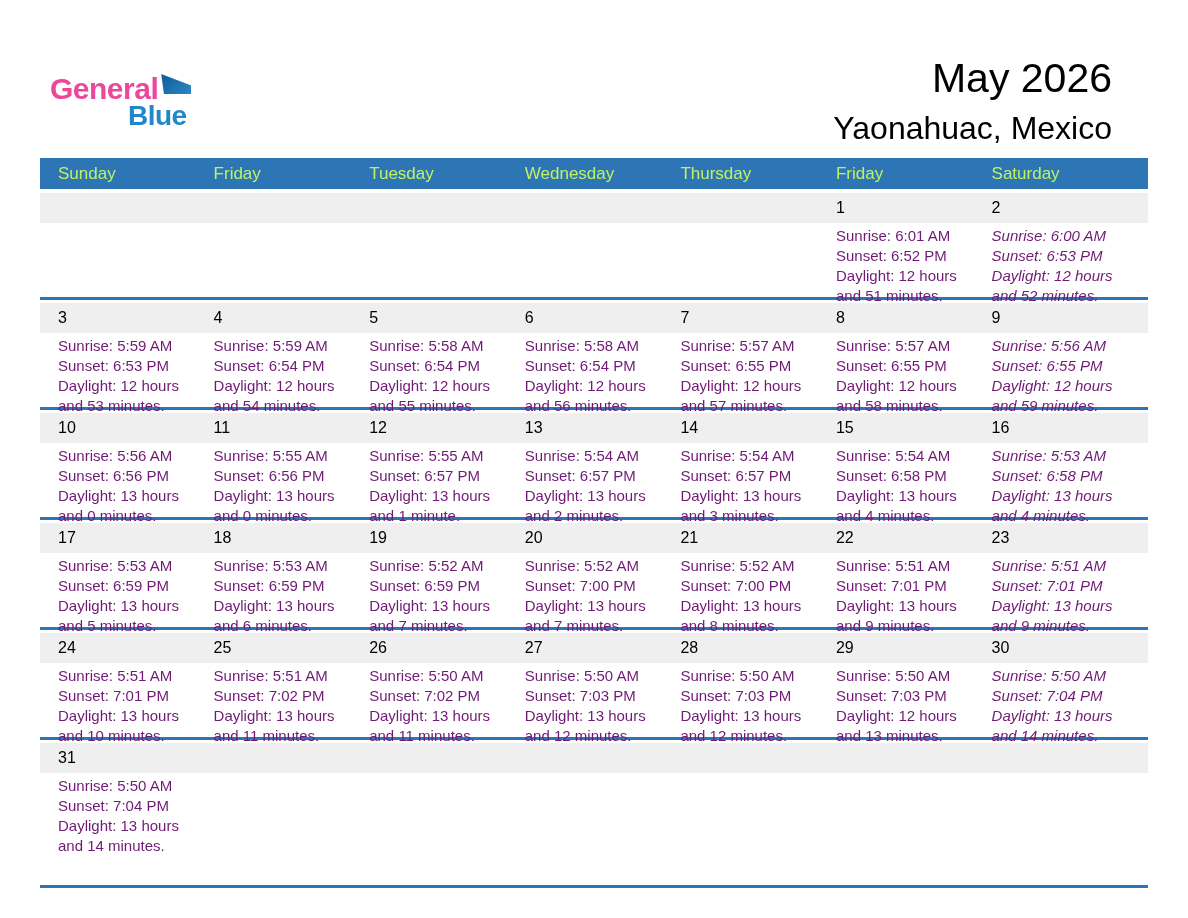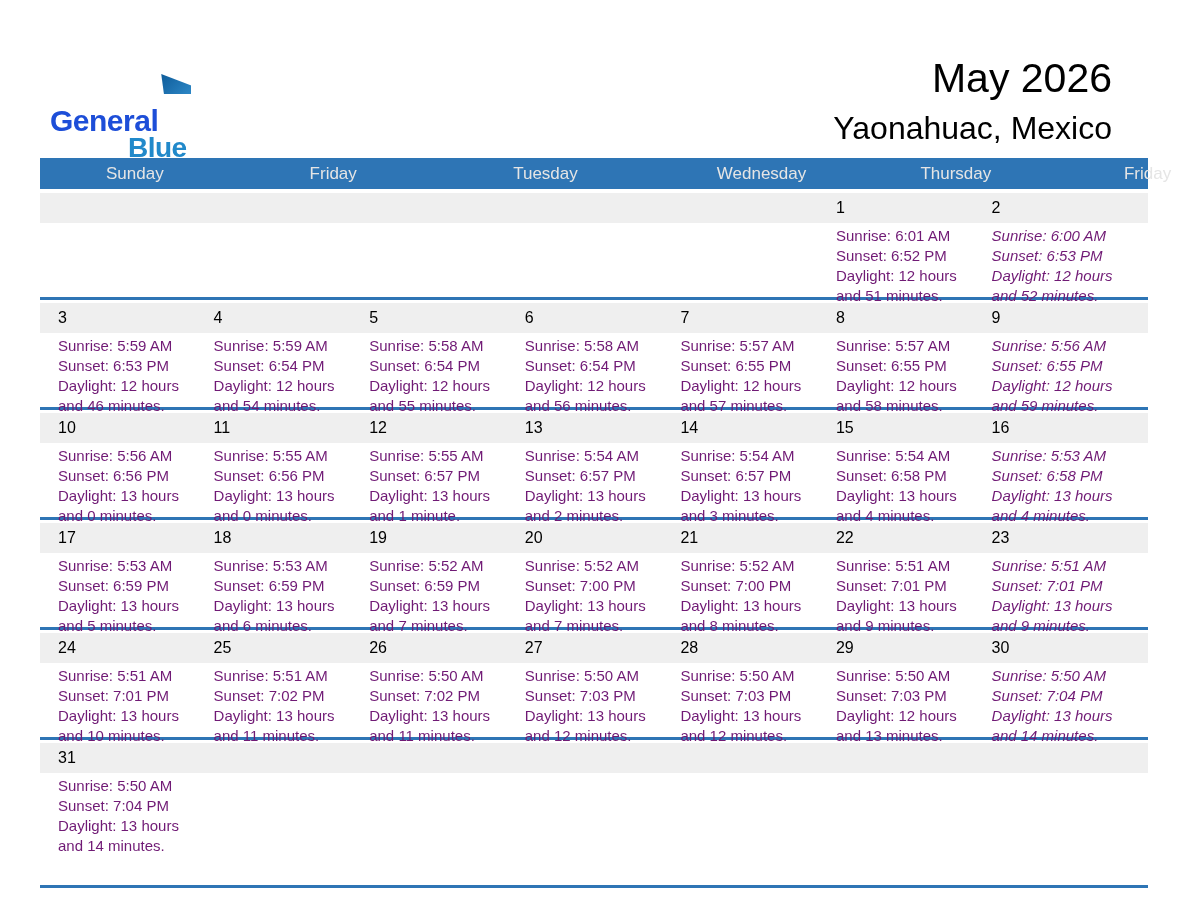--- a/index.html
+++ b/index.html
@@ -11,22 +11,22 @@
     background: #ffffff;
     font-family: "Liberation Sans", "DejaVu Sans", sans-serif;
     color: #1a1a1a;
     overflow: hidden;
   }
 
   
   .logo { position: absolute; left: 50px; top: 74px; }
   .logo-top { display: flex; align-items: flex-start; }
   .logo-general {
-    font-size: 30px; font-weight: 600; color: #1d4ed8;
-    letter-spacing: -0.5px; line-height: 1; margin-top: 32px;
+    font-size: 30px; font-weight: 600; color: #ec4899;
+    letter-spacing: -0.5px; line-height: 1;
   }
   .logo-flag {
     width: 30px; height: 20px; margin-left: 3px; margin-top: 0px;
     background: linear-gradient(135deg, #0e5c9a 0%, #2d87c6 100%);
     clip-path: polygon(0 0, 100% 58%, 100% 100%, 9% 100%);
   }
   .logo-blue {
     display: block;
     font-size: 28px; font-weight: 600; color: #2189ca;
     letter-spacing: -0.5px; line-height: 1;
@@ -41,21 +41,21 @@
   
   .calendar { position: absolute; left: 40px; top: 158px; width: 1108px; }
 
   .day-headers {
     display: flex; align-items: center;
     height: 31px; background: #2e75b5;
   }
   .day-header {
     width: 155.6px; flex: 0 0 155.6px;
     padding-left: 18px;
-    font-size: 17px; color: #e5e5e5; white-space: nowrap; margin-left: 48px;
+    font-size: 17px; color: #bef264; white-space: nowrap;
   }
   .day-header:last-child { flex: 1 1 auto; }
 
   .week {
     border-bottom: 3px solid #2e75b5;
     padding-top: 3px;
     height: 110px;
   }
   .week:first-of-type { padding-top: 4px; height: 111px; }
   .week:last-of-type { height: 148px; }
@@ -141,21 +141,21 @@
             <div class="number-cell">5</div>
             <div class="number-cell">6</div>
             <div class="number-cell">7</div>
             <div class="number-cell">8</div>
             <div class="number-cell">9</div>
           </div>
           <div class="details-row">
             <div class="detail-cell">
               <div class="detail-line">Sunrise: 5:59 AM</div>
               <div class="detail-line">Sunset: 6:53 PM</div>
-              <div class="detail-line">Daylight: 12 hours and 46 minutes.</div>
+              <div class="detail-line">Daylight: 12 hours and 53 minutes.</div>
             </div>
             <div class="detail-cell">
               <div class="detail-line">Sunrise: 5:59 AM</div>
               <div class="detail-line">Sunset: 6:54 PM</div>
               <div class="detail-line">Daylight: 12 hours and 54 minutes.</div>
             </div>
             <div class="detail-cell">
               <div class="detail-line">Sunrise: 5:58 AM</div>
               <div class="detail-line">Sunset: 6:54 PM</div>
               <div class="detail-line">Daylight: 12 hours and 55 minutes.</div>

